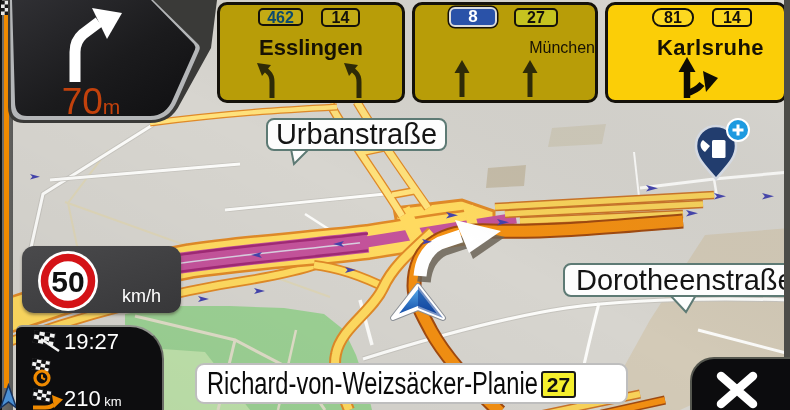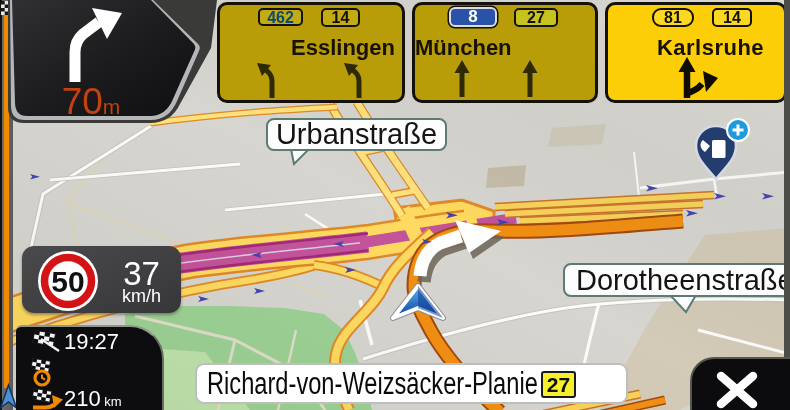--- a/index.html
+++ b/index.html
@@ -228,39 +228,39 @@
 </svg>
 
 <div class="abs" style="left:30px;top:83px;width:122px;z-index:13;color:#c2410c;font-size:37px;line-height:37px;text-align:center;">70<span style="font-size:21px;">m</span></div>
 
 <div class="abs" style="left:217px;top:2px;width:188px;height:101px;background:#b89d08;border:3px solid #14110a;border-radius:10px;z-index:11;"></div>
 
 <div class="abs" style="left:258px;top:8px;width:45px;height:18px;background:#c3ab15;border:2px solid #14110a;border-radius:5px;color:#0c4a6e;font-size:16px;font-weight:bold;text-align:center;line-height:15px;z-index:12;">462</div>
 
 <div class="abs" style="left:321px;top:8px;width:39px;height:19px;background:#c3ab15;border:2px solid #14110a;border-radius:5px;color:#14110a;font-size:16px;font-weight:bold;text-align:center;line-height:15px;z-index:12;">14</div>
 
-<div class="abs" style="left:220px;top:37px;width:182px;color:#171204;font-size:22px;line-height:22px;letter-spacing:0px;font-weight:bold;text-align:center;z-index:12;margin-left:32px;">Esslingen</div>
+<div class="abs" style="left:220px;top:37px;width:182px;color:#171204;font-size:22px;line-height:22px;letter-spacing:0px;font-weight:bold;text-align:center;z-index:12;">Esslingen</div>
 
 <svg class="abs" style="left:256px;top:62px;z-index:12" width="22" height="37" viewBox="0 0 22 37">
   <path d="M16,36 L16,20 Q16,14 13,11 L9,7" stroke="#2e2a08" stroke-width="5" fill="none"></path>
   <path d="M1,1 L15,3 L6,14 Z" fill="#2e2a08"></path>
 </svg>
 
 <svg class="abs" style="left:343px;top:62px;z-index:12" width="22" height="37" viewBox="0 0 22 37">
   <path d="M16,36 L16,20 Q16,14 13,11 L9,7" stroke="#2e2a08" stroke-width="5" fill="none"></path>
   <path d="M1,1 L15,3 L6,14 Z" fill="#2e2a08"></path>
 </svg>
 
 <div class="abs" style="left:412px;top:2px;width:186px;height:101px;background:#b89d08;border:3px solid #14110a;border-radius:10px;z-index:11;"></div>
 
 <div class="abs" style="left:449px;top:7px;width:48px;height:20px;background:#2a52a8;border:2px solid #dcdcdc;border-radius:6px;color:#fff;font-size:17px;font-weight:bold;text-align:center;line-height:15px;box-shadow:0 0 0 1.5px #14110a;z-index:12;">8</div>
 
 <div class="abs" style="left:514px;top:8px;width:44px;height:19px;background:#c6c31f;border:2px solid #14110a;border-radius:5px;color:#14110a;font-size:16px;font-weight:bold;text-align:center;line-height:15px;z-index:12;">27</div>
 
-<div class="abs" style="left:415px;top:37px;width:180px;color:#171204;font-size:22px;line-height:22px;letter-spacing:0px;font-weight:bold;text-align:left;z-index:12;">München</div>
+<div class="abs" style="left:415px;top:37px;width:180px;color:#171204;font-size:16px;line-height:22px;letter-spacing:0px;font-weight:normal;text-align:right;z-index:12;">München</div>
 
 <svg class="abs" style="left:453px;top:60px;z-index:12" width="18" height="38" viewBox="0 0 18 38">
   <path d="M9,37 L9,12" stroke="#2e2a08" stroke-width="5" fill="none"></path>
   <path d="M9,0 L16.5,13 L1.5,13 Z" fill="#2e2a08"></path>
 </svg>
 
 <svg class="abs" style="left:521px;top:60px;z-index:12" width="18" height="38" viewBox="0 0 18 38">
   <path d="M9,37 L9,12" stroke="#2e2a08" stroke-width="5" fill="none"></path>
   <path d="M9,0 L16.5,13 L1.5,13 Z" fill="#2e2a08"></path>
 </svg>
@@ -281,21 +281,20 @@
 </svg>
 
 <div class="abs" style="left:22px;top:246px;width:159px;height:67px;background:linear-gradient(160deg,#4a4a4c,#373739);border-radius:12px;z-index:12;box-shadow:0 2px 3px rgba(60,50,40,0.45);"></div>
 
 <svg class="abs" style="left:37px;top:250px;z-index:13" width="62" height="62">
   <circle cx="31" cy="31" r="30" fill="#ffffff"></circle>
   <circle cx="31" cy="31" r="23.5" fill="none" stroke="#d41317" stroke-width="7.5"></circle>
   <text x="31" y="42" font-size="30" font-weight="bold" fill="#111" text-anchor="middle" font-family="Liberation Sans,sans-serif">50</text>
 </svg>
 
-<div class="abs" style="left:102px;top:257px;width:79px;z-index:13;color:#fff;font-size:33px;line-height:33px;text-align:center;">37</div>
 
 <div class="abs" style="left:102px;top:288px;width:79px;z-index:13;color:#fff;font-size:18px;line-height:16px;text-align:center;">km/h</div>
 
 <div class="abs" style="left:16px;top:325px;width:148px;height:85px;background:#0d0d0f;border-radius:6px 34px 0 0;border-top:2.5px solid #92948e;border-right:2.5px solid #6a6c66;z-index:12;"></div>
 
 <svg class="abs" style="left:31px;top:329px;z-index:13" width="32" height="25" viewBox="0 0 32 25">
   <g transform="rotate(10 8 6)">
     <rect x="3" y="2" width="21" height="12.5" fill="#f2f2f2" stroke="#0d0d0f" stroke-width="0.8"></rect>
     <rect x="3" y="2" width="5.25" height="4.2" fill="#0d0d0f"></rect>
         <rect x="13.5" y="2" width="5.25" height="4.2" fill="#0d0d0f"></rect>

